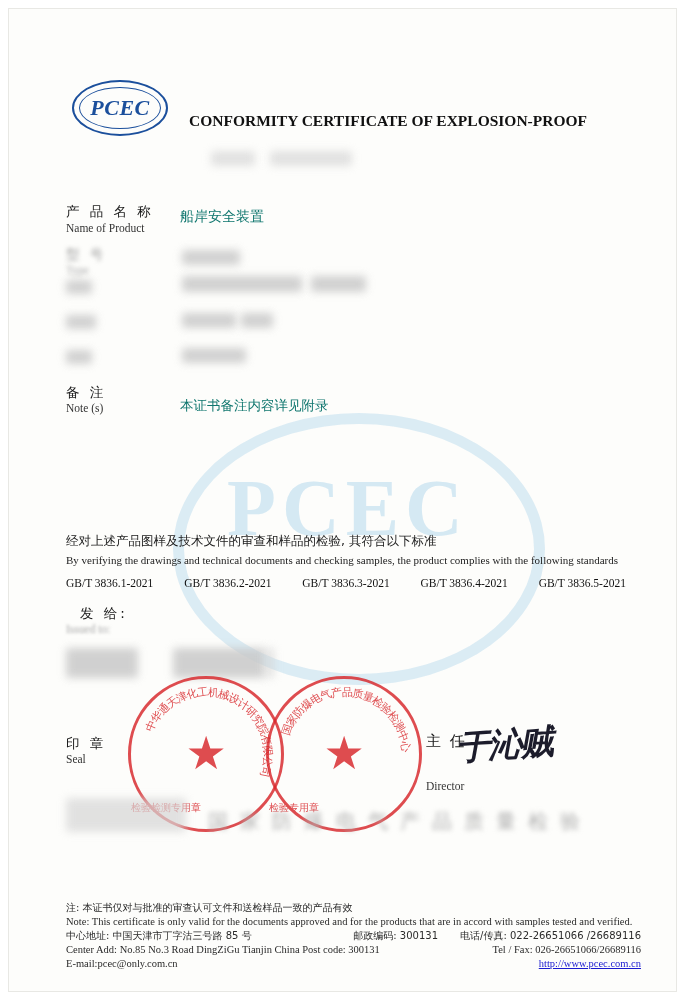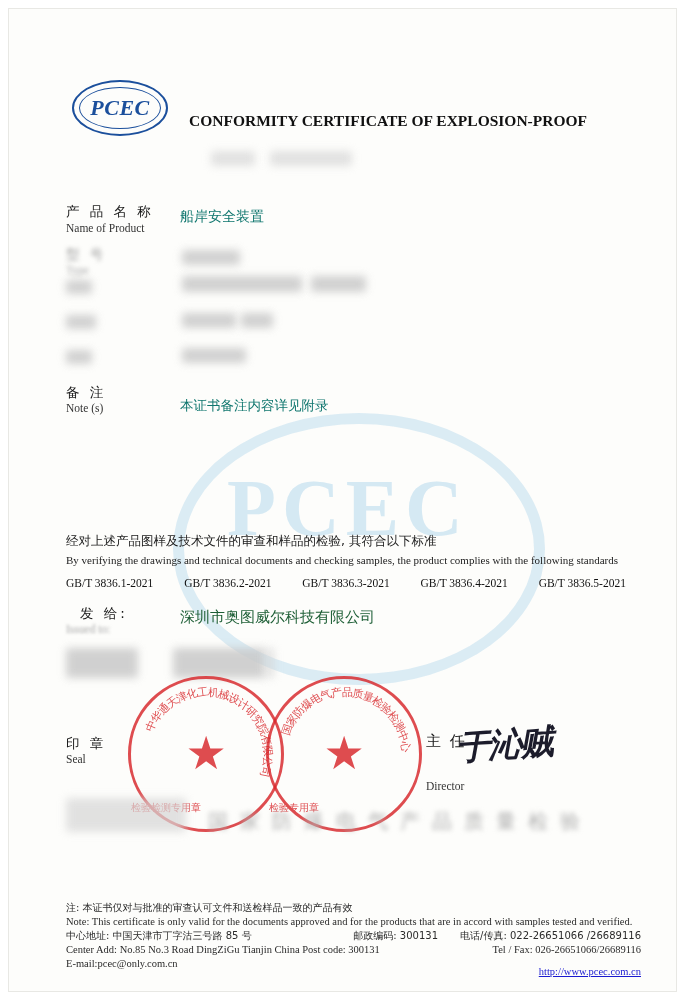--- a/index.html
+++ b/index.html
@@ -242,21 +242,21 @@
   .footer .le {
     font-family: "Liberation Serif", serif;
     font-size: 10.5px;
     line-height: 14px;
     white-space: nowrap;
   }
   .footer-cols {
     display: flex;
     justify-content: space-between;
   }
-  .link { color: #1a1ad0; text-decoration: underline; margin-top: 8px; }
+  .link { color: #1a1ad0; text-decoration: underline; }
   .big-blur-text {
     position: absolute;
     font-family: "DejaVu Sans", sans-serif;
     color: #b0b0b0;
     filter: blur(2.5px);
     font-size: 20px;
     letter-spacing: 12px;
     white-space: nowrap;
   }
 </style>
@@ -306,21 +306,20 @@
     <div class="std-row">
       <span>GB/T 3836.1-2021</span>
       <span>GB/T 3836.2-2021</span>
       <span>GB/T 3836.3-2021</span>
       <span>GB/T 3836.4-2021</span>
       <span>GB/T 3836.5-2021</span>
     </div>
 
     <div class="field-label-cn" style="left:40px; top:597px;margin-left:32px;">发           给:</div>
     <div class="field-label-en" style="left:58px; top:615px; filter:blur(1.6px); color:#aaa;">Issued       to:</div>
-    <div class="field-value" style="left:172px; top:600px; font-size:15px; color:#1e5f36;">深圳市奥图威尔科技有限公司</div>
 
     <div class="blur" style="left:58px; top:640px; width:72px; height:30px;"></div>
     <div class="blur" style="left:165px; top:640px; width:92px; height:30px;"></div>
     <div class="blur light" style="left:258px; top:640px; width:8px; height:30px;"></div>
 
     <div class="field-label-cn" style="left:58px; top:727px;">印 章</div>
     <div class="field-label-en" style="left:58px; top:745px;">Seal</div>
 
     <div class="seal" style="left:120px; top:668px;">
       <div class="seal-text">

